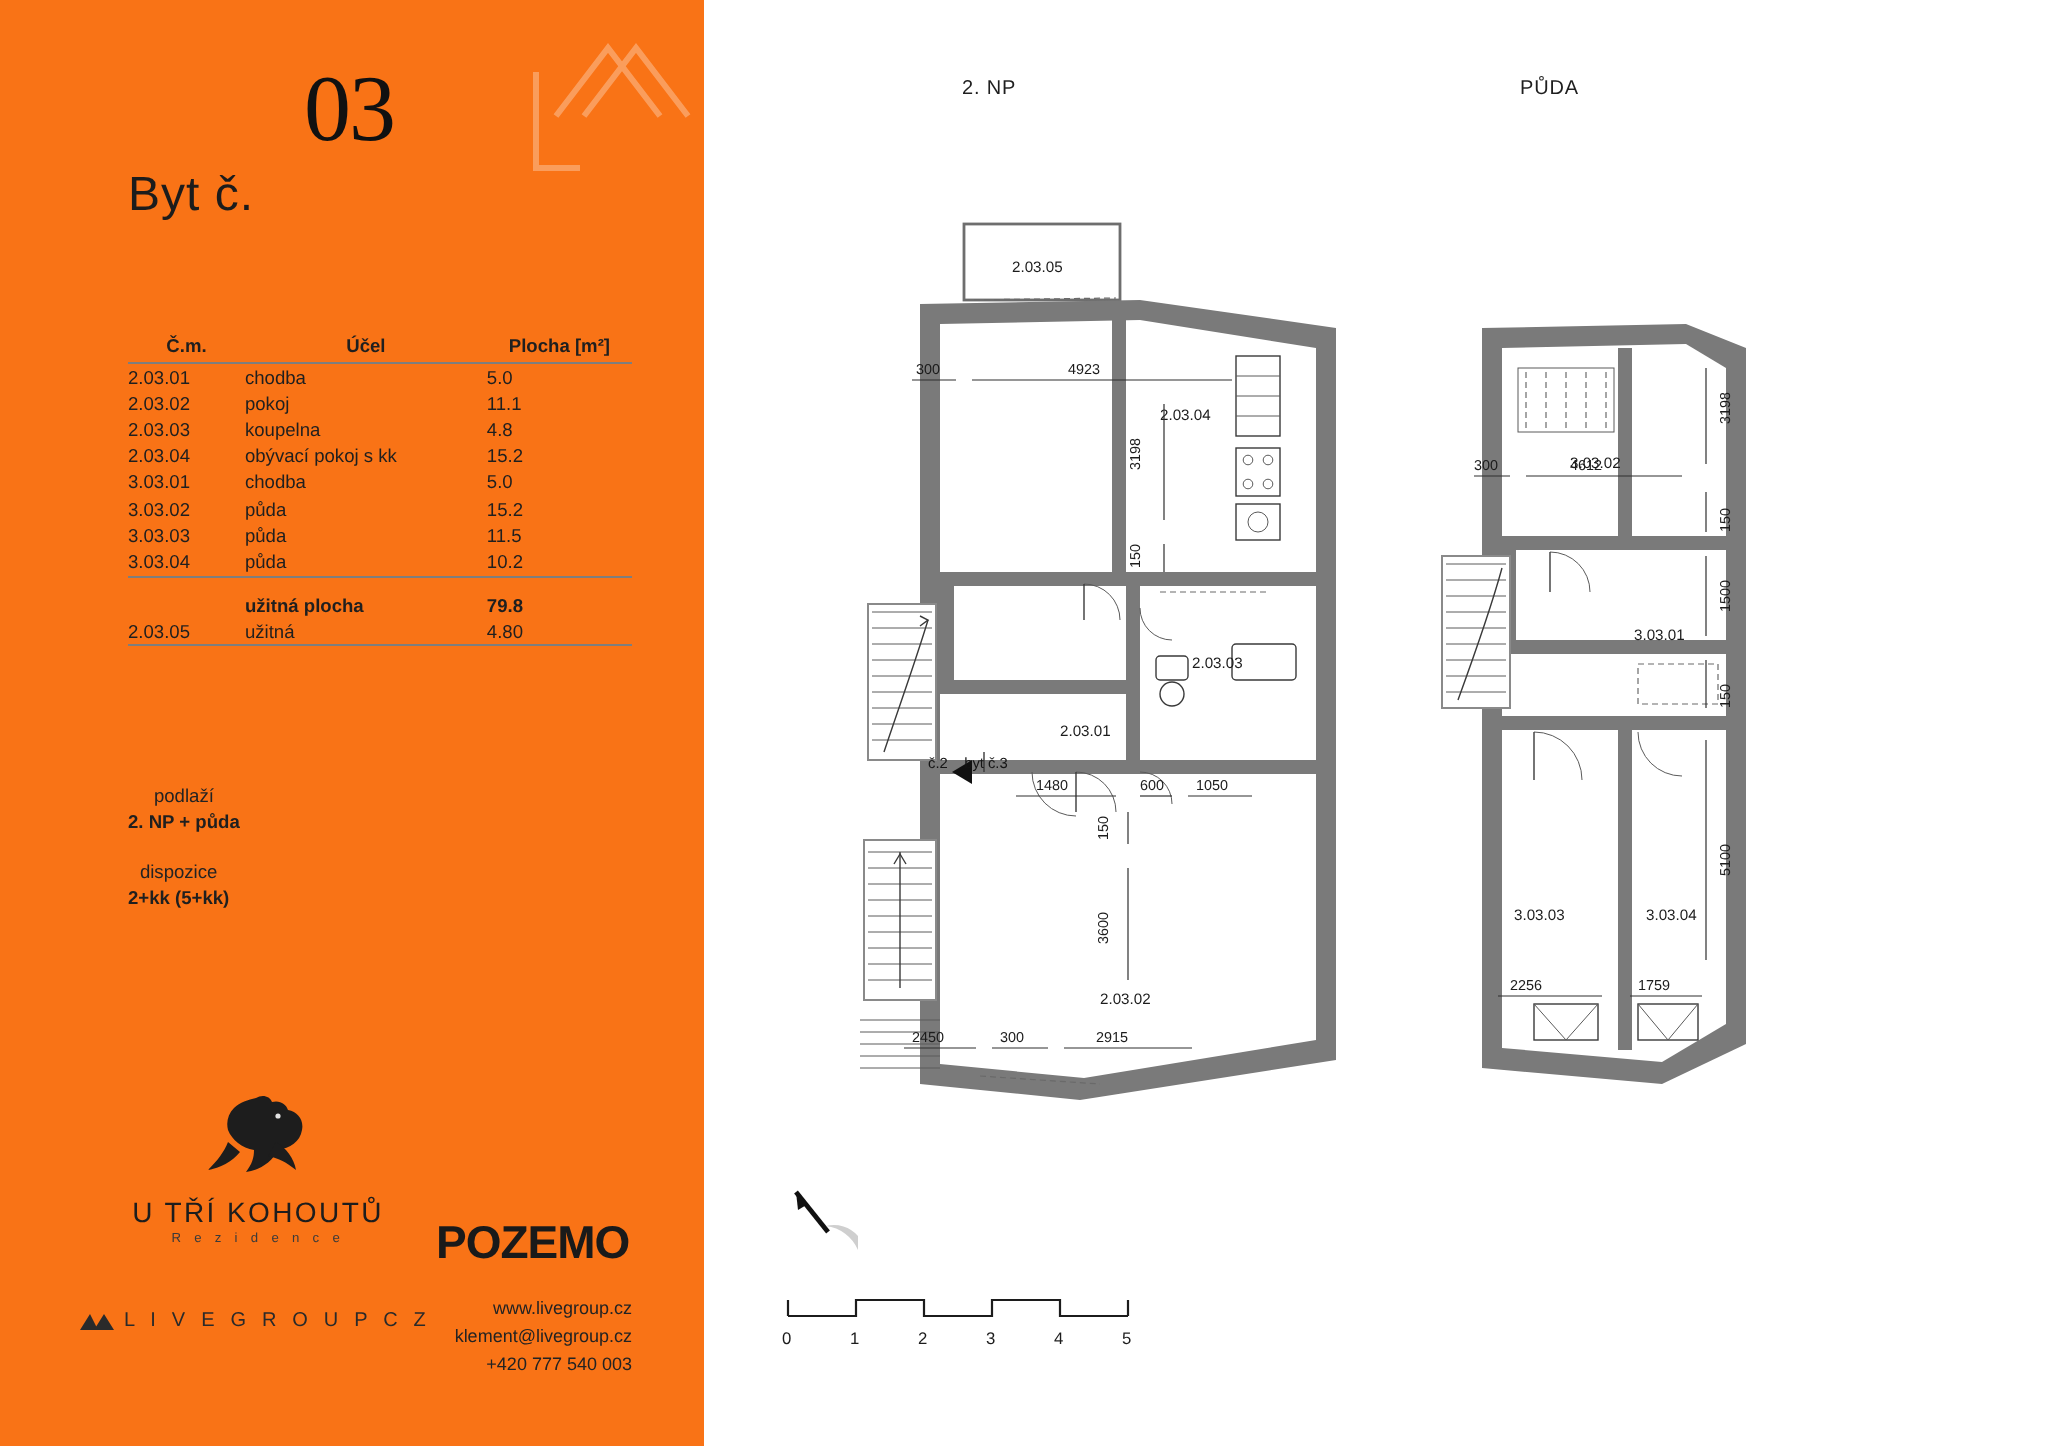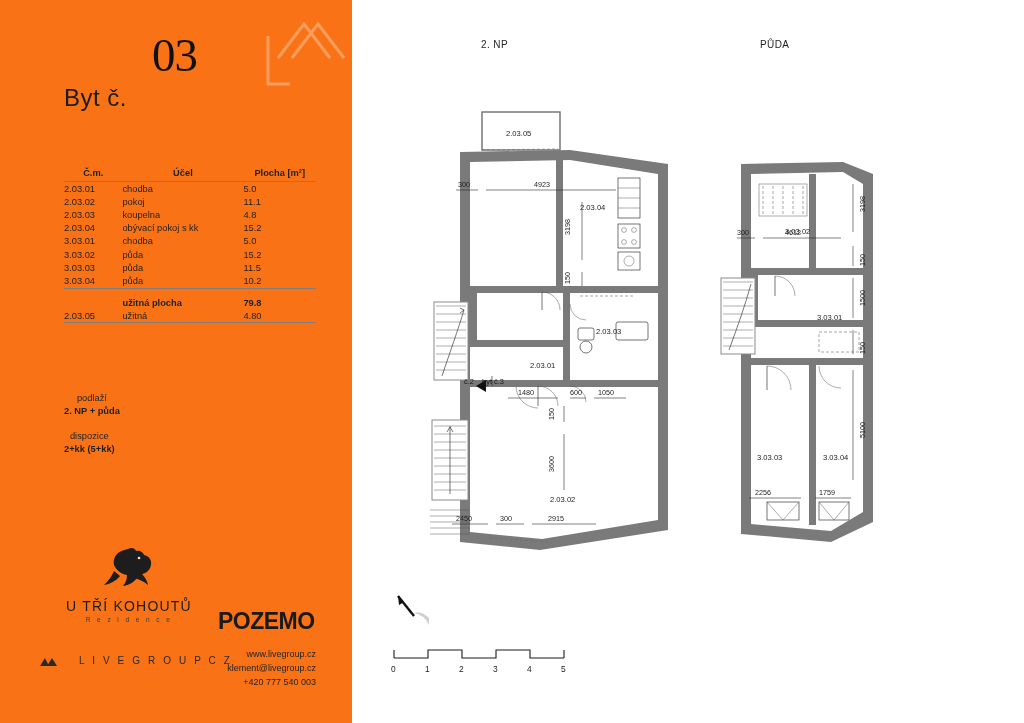--- a/index.html
+++ b/index.html
@@ -144,22 +144,22 @@
     margin-top: 40px;
   }
   #logo-live {
     position: absolute;
     left: 40px;
     top: 655px;
     font-size: 10px;
     letter-spacing: 2.6px;
     color: #2a2a2a;
     display: flex;
-    align-items: flex-end;
-    gap: 22px;
+    align-items: center;
+    gap: 5px;
   }
   #live-mark { width: 17px; height: 9px; }
   #contact {
     position: absolute;
     left: 150px;
     top: 648px;
     width: 166px;
     text-align: right;
     font-size: 9px;
     line-height: 1.55;

